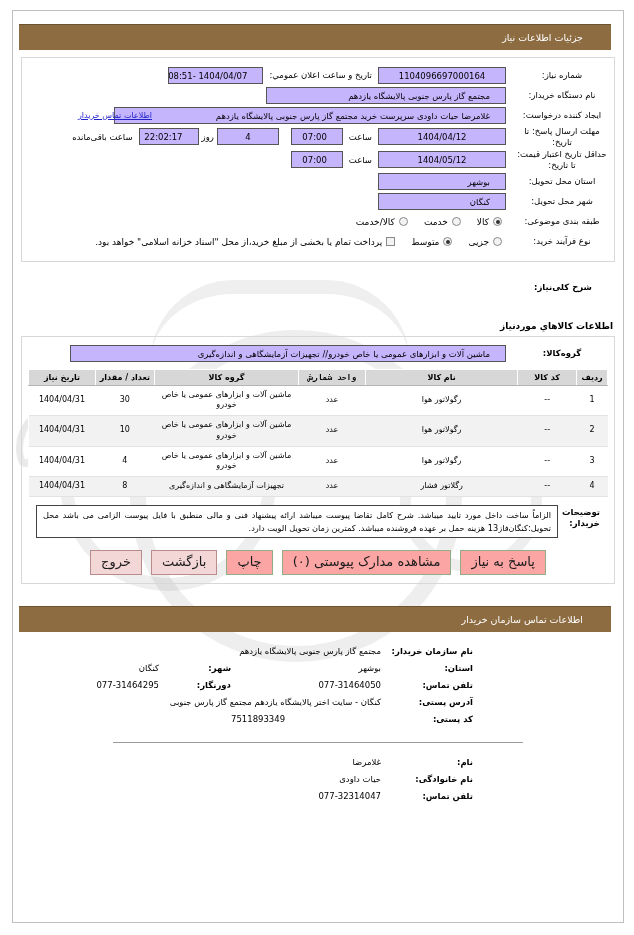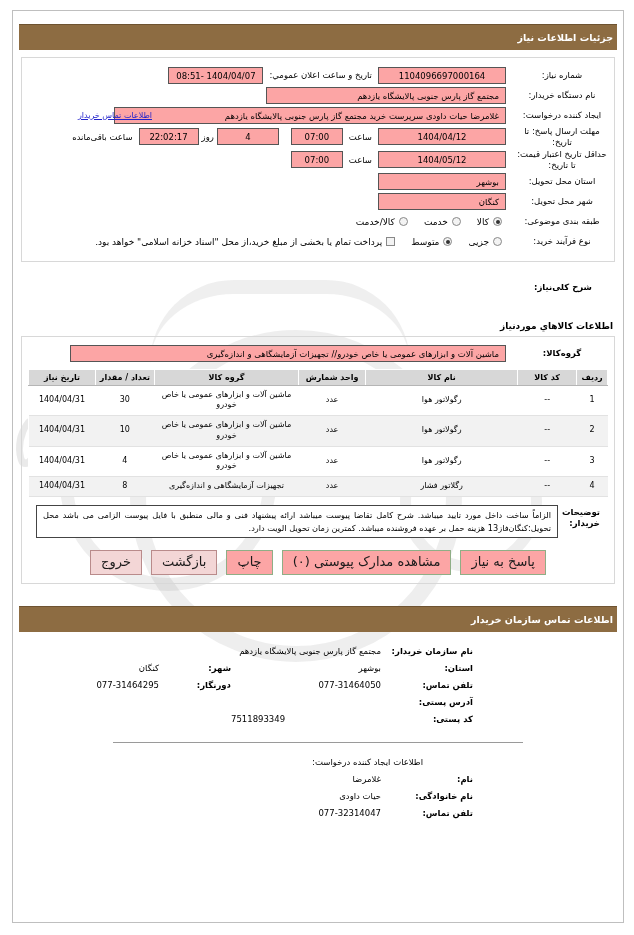--- a/index.html
+++ b/index.html
@@ -58,24 +58,24 @@
     width: 612px;
     height: 913px;
     box-sizing: border-box;
     background: transparent;
   }
 
   
   .sec-bar {
     background: #8d6c42;
     color: #ffffff;
-    font-weight: bold;
+    font-weight: normal;
     font-size: 9.5px;
-    padding: 7px 4px;
-    margin: 13px 6px 0 6px;
+    padding: 7px 28px;
+    margin: 13px 12px 0 6px;
     border-top: 1px solid #6e5331;
   }
 
   
   .panel {
     margin: 7px 8px 0 8px;
     border: 1px solid #d8d8d8;
     background: transparent;
     padding: 6px 4px 8px 4px;
   }
@@ -93,25 +93,25 @@
     padding-left: 8px;
     font-size: 8.5px;
     line-height: 1.25;
     flex: 0 0 auto;
     color: #000;
   }
   .lbl.b { font-weight: bold; }
 
   .box {
     border: 1px solid #555555;
-    background: #fca5a5;
+    background: #c4b5fd;
     height: 17px;
     line-height: 17px;
     font-size: 8.5px;
-    padding: 0 6px;
+    padding: 0 15px;
     box-sizing: border-box;
     text-align: right;
     overflow: hidden;
     white-space: nowrap;
     position: relative;
   }
   .box.num { text-align: center; direction: ltr; }
   .box.ctr { text-align: center; }
 
   .w-main  { width: 128px; }
@@ -198,21 +198,21 @@
   table.goods td {
     border-bottom: 1px solid #e2e2e2;
     padding: 4px 3px;
     text-align: center;
     line-height: 1.35;
   }
   table.goods tr.alt td { background: #f2f2f2; }
   .c-row   { width: 26px; }
   .c-code  { width: 54px; }
   .c-name  { width: 148px; }
-  .c-unit  { width: 62px; }
+  .c-unit  { width: 62px; font-family: Liberation Mono, monospace; }
   .c-group { width: 140px; margin-left: 30px; }
   .c-qty   { width: 54px; }
   .c-date  { width: 62px; }
 
   
   .notes-wrap {
     display: flex;
     margin: 8px 10px 0 10px;
     align-items: stretch;
   }
@@ -497,32 +497,32 @@
 
     <div class="inf-row" style="padding-right:150px">
       <div class="inf-lbl">تلفن تماس:</div>
       <div class="inf-val" style="direction:ltr;text-align:right">077-31464050</div>
       <div class="inf-lbl2">دورنگار:</div>
       <div class="inf-val2" style="direction:ltr">077-31464295</div>
     </div>
 
     <div class="inf-row" style="padding-right:150px">
       <div class="inf-lbl">آدرس پستی:</div>
+      <div class="inf-val" style="min-width:260px">کنگان - سایت اختر پالایشگاه یازدهم مجتمع گاز پارس جنوبی</div>
     </div>
 
     <div class="inf-row" style="padding-right:150px">
       <div class="inf-lbl">کد پستی:</div>
       <div class="inf-val" style="direction:ltr;text-align:left">7511893349</div>
     </div>
 
   </div>
 
   <hr class="sep">
 
-  <div class="small-head">اطلاعات ایجاد کننده درخواست:</div>
 
   <div class="info" style="margin-top:4px">
     <div class="inf-row" style="padding-right:150px">
       <div class="inf-lbl">نام:</div>
       <div class="inf-val">غلامرضا</div>
     </div>
     <div class="inf-row" style="padding-right:150px">
       <div class="inf-lbl">نام خانوادگی:</div>
       <div class="inf-val">حیات داودی</div>
     </div>

